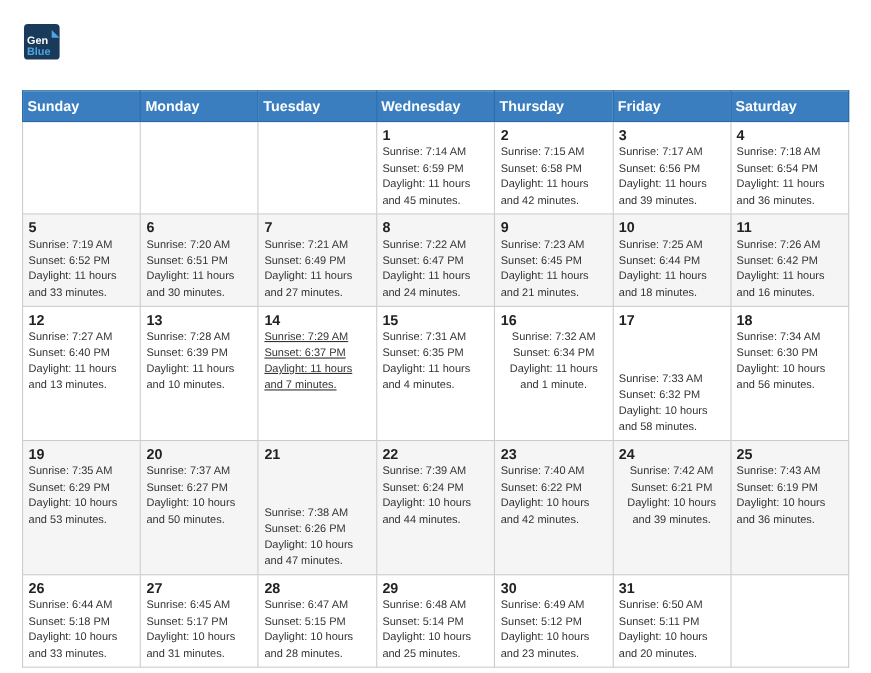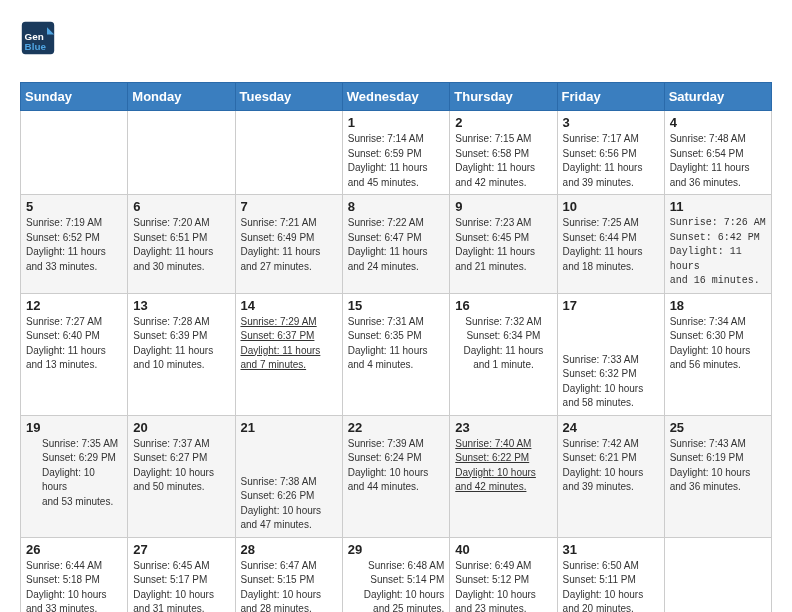--- a/index.html
+++ b/index.html
@@ -143,21 +143,21 @@
         </td>
         <td>
           <span class="day-num">3</span>
           <div class="day-info" style="white-space: pre-line;">Sunrise: 7:17 AM
 Sunset: 6:56 PM
 Daylight: 11 hours
 and 39 minutes.</div>
         </td>
         <td>
           <span class="day-num">4</span>
-          <div class="day-info" style="white-space: pre-line;">Sunrise: 7:48 AM
+          <div class="day-info" style="white-space: pre-line;">Sunrise: 7:18 AM
 Sunset: 6:54 PM
 Daylight: 11 hours
 and 36 minutes.</div>
         </td>
       </tr>
       <tr>
         <td>
           <span class="day-num">5</span>
           <div class="day-info" style="white-space: pre-line;">Sunrise: 7:19 AM
 Sunset: 6:52 PM
@@ -194,21 +194,21 @@
         </td>
         <td>
           <span class="day-num">10</span>
           <div class="day-info" style="white-space: pre-line;">Sunrise: 7:25 AM
 Sunset: 6:44 PM
 Daylight: 11 hours
 and 18 minutes.</div>
         </td>
         <td>
           <span class="day-num">11</span>
-          <div class="day-info" style="white-space: pre-line; font-family: Liberation Mono, monospace;">Sunrise: 7:26 AM
+          <div class="day-info" style="white-space: pre-line;">Sunrise: 7:26 AM
 Sunset: 6:42 PM
 Daylight: 11 hours
 and 16 minutes.</div>
         </td>
       </tr>
       <tr>
         <td>
           <span class="day-num">12</span>
           <div class="day-info" style="white-space: pre-line;">Sunrise: 7:27 AM
 Sunset: 6:40 PM
@@ -254,21 +254,21 @@
           <span class="day-num">18</span>
           <div class="day-info" style="white-space: pre-line;">Sunrise: 7:34 AM
 Sunset: 6:30 PM
 Daylight: 10 hours
 and 56 minutes.</div>
         </td>
       </tr>
       <tr>
         <td>
           <span class="day-num">19</span>
-          <div class="day-info" style="white-space: pre-line; margin-left: 16px;">Sunrise: 7:35 AM
+          <div class="day-info" style="white-space: pre-line;">Sunrise: 7:35 AM
 Sunset: 6:29 PM
 Daylight: 10 hours
 and 53 minutes.</div>
         </td>
         <td>
           <span class="day-num">20</span>
           <div class="day-info" style="white-space: pre-line;">Sunrise: 7:37 AM
 Sunset: 6:27 PM
 Daylight: 10 hours
 and 50 minutes.</div>
@@ -282,28 +282,28 @@
         </td>
         <td>
           <span class="day-num">22</span>
           <div class="day-info" style="white-space: pre-line;">Sunrise: 7:39 AM
 Sunset: 6:24 PM
 Daylight: 10 hours
 and 44 minutes.</div>
         </td>
         <td>
           <span class="day-num">23</span>
-          <div class="day-info" style="white-space: pre-line; text-decoration: underline;">Sunrise: 7:40 AM
+          <div class="day-info" style="white-space: pre-line;">Sunrise: 7:40 AM
 Sunset: 6:22 PM
 Daylight: 10 hours
 and 42 minutes.</div>
         </td>
         <td>
           <span class="day-num">24</span>
-          <div class="day-info" style="white-space: pre-line;">Sunrise: 7:42 AM
+          <div class="day-info" style="white-space: pre-line; text-align: center;">Sunrise: 7:42 AM
 Sunset: 6:21 PM
 Daylight: 10 hours
 and 39 minutes.</div>
         </td>
         <td>
           <span class="day-num">25</span>
           <div class="day-info" style="white-space: pre-line;">Sunrise: 7:43 AM
 Sunset: 6:19 PM
 Daylight: 10 hours
 and 36 minutes.</div>
@@ -326,27 +326,27 @@
         </td>
         <td>
           <span class="day-num">28</span>
           <div class="day-info" style="white-space: pre-line;">Sunrise: 6:47 AM
 Sunset: 5:15 PM
 Daylight: 10 hours
 and 28 minutes.</div>
         </td>
         <td>
           <span class="day-num">29</span>
-          <div class="day-info" style="white-space: pre-line; text-align: right;">Sunrise: 6:48 AM
+          <div class="day-info" style="white-space: pre-line;">Sunrise: 6:48 AM
 Sunset: 5:14 PM
 Daylight: 10 hours
 and 25 minutes.</div>
         </td>
         <td>
-          <span class="day-num">40</span>
+          <span class="day-num">30</span>
           <div class="day-info" style="white-space: pre-line;">Sunrise: 6:49 AM
 Sunset: 5:12 PM
 Daylight: 10 hours
 and 23 minutes.</div>
         </td>
         <td>
           <span class="day-num">31</span>
           <div class="day-info" style="white-space: pre-line;">Sunrise: 6:50 AM
 Sunset: 5:11 PM
 Daylight: 10 hours

